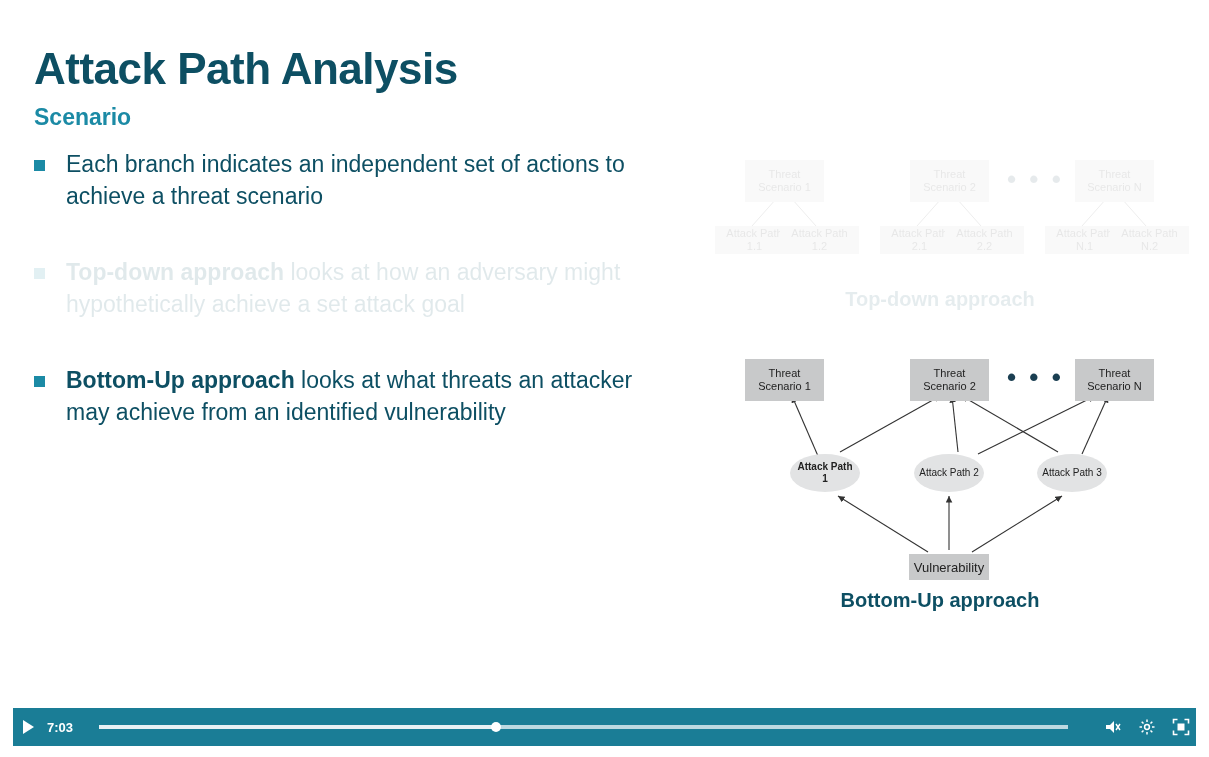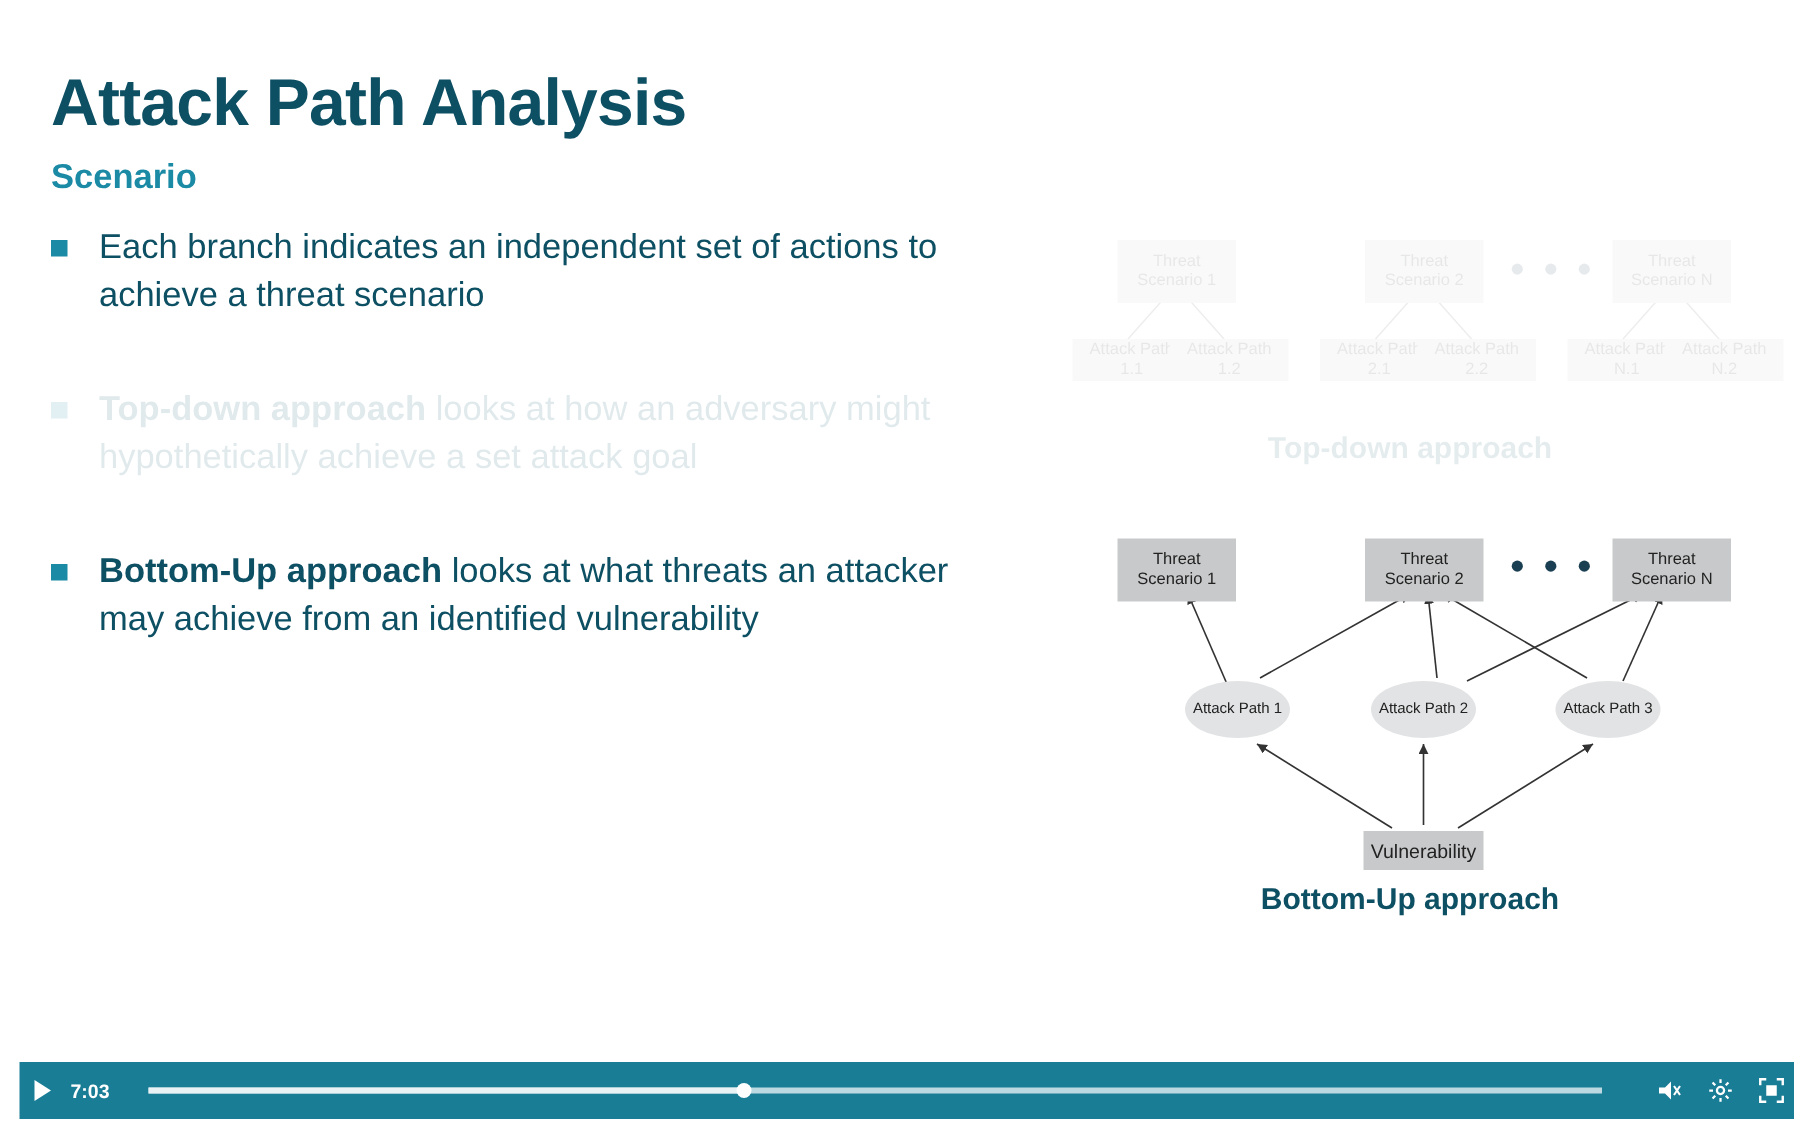--- a/index.html
+++ b/index.html
@@ -237,21 +237,21 @@
         <line x1="272" y1="208" x2="362" y2="152"></line>
       </g>
     </svg>
 
     <div class="node rect" style="left:45px; top:15px;">Threat Scenario 1</div>
     <div class="node rect" style="left:210px; top:15px;">Threat Scenario 2</div>
     <div class="node rect" style="left:375px; top:15px;">Threat Scenario N</div>
 
     <div class="dots" style="left:307px; top:20px;">• • •</div>
 
-    <div class="node ellipse" style="left:90px; top:110px;">Attack Path 1</div>
+    <div class="node ellipse" style="left:90px; top:110px;font-weight:bold;">Attack Path 1</div>
     <div class="node ellipse" style="left:214px; top:110px;">Attack Path 2</div>
     <div class="node ellipse" style="left:337px; top:110px;">Attack Path 3</div>
 
     <div class="node vuln" style="left:209px; top:210px;">Vulnerability</div>
 
     <div class="caption" style="left:0; top:245px;">Bottom-Up approach</div>
   </div>
 
   <div class="player">
     <div class="play-btn">

